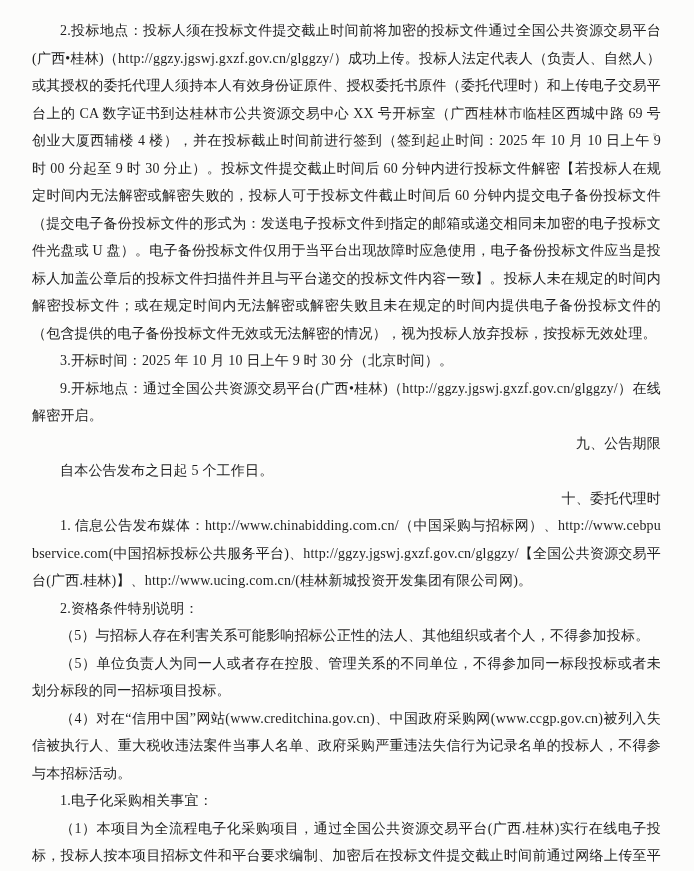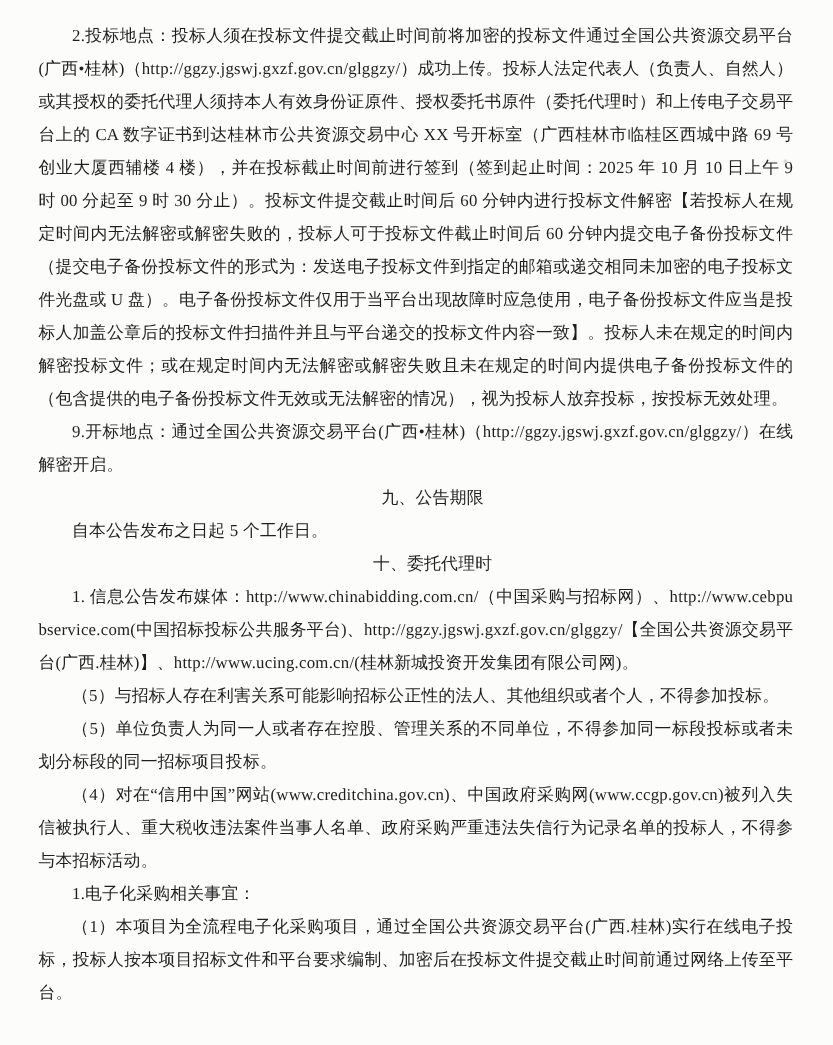--- a/index.html
+++ b/index.html
@@ -21,52 +21,54 @@
   }
   .page p {
     margin: 0;
     text-indent: 2em;
     text-align: justify;
     line-height: 27.5px;
     word-break: break-all;
     letter-spacing: 0.2px;
   }
   .page p.heading {
-    text-align: center;
+    text-align: right;
     word-break: keep-all;
   }
   
   .speck {
     position: absolute;
     right: 38px;
     top: 133px;
     width: 3px;
     height: 3px;
     background: #d9d9d6;
   }
 </style>
 </head>
 <body>
 
 <div class="page">
   <div class="speck"></div>
 
   <p>2.投标地点：投标人须在投标文件提交截止时间前将加密的投标文件通过全国公共资源交易平台(广西•桂林)（http://ggzy.jgswj.gxzf.gov.cn/glggzy/）成功上传。投标人法定代表人（负责人、自然人）或其授权的委托代理人须持本人有效身份证原件、授权委托书原件（委托代理时）和上传电子交易平台上的 CA 数字证书到达桂林市公共资源交易中心 XX 号开标室（广西桂林市临桂区西城中路 69 号创业大厦西辅楼 4 楼），并在投标截止时间前进行签到（签到起止时间：2025 年 10 月 10 日上午 9 时 00 分起至 9 时 30 分止）。投标文件提交截止时间后 60 分钟内进行投标文件解密【若投标人在规定时间内无法解密或解密失败的，投标人可于投标文件截止时间后 60 分钟内提交电子备份投标文件（提交电子备份投标文件的形式为：发送电子投标文件到指定的邮箱或递交相同未加密的电子投标文件光盘或 U 盘）。电子备份投标文件仅用于当平台出现故障时应急使用，电子备份投标文件应当是投标人加盖公章后的投标文件扫描件并且与平台递交的投标文件内容一致】。投标人未在规定的时间内解密投标文件；或在规定时间内无法解密或解密失败且未在规定的时间内提供电子备份投标文件的（包含提供的电子备份投标文件无效或无法解密的情况），视为投标人放弃投标，按投标无效处理。</p>
 
+  <p>3.开标时间：2025 年 10 月 10 日上午 9 时 30 分（北京时间）。</p>
 
   <p>9.开标地点：通过全国公共资源交易平台(广西•桂林)（http://ggzy.jgswj.gxzf.gov.cn/glggzy/）在线解密开启。</p>
 
   <p class="heading">九、公告期限</p>
 
   <p>自本公告发布之日起 5 个工作日。</p>
 
   <p class="heading">十、委托代理时</p>
 
   <p>1. 信息公告发布媒体：http://www.chinabidding.com.cn/（中国采购与招标网）、http://www.cebpubservice.com(中国招标投标公共服务平台)、http://ggzy.jgswj.gxzf.gov.cn/glggzy/【全国公共资源交易平台(广西.桂林)】、http://www.ucing.com.cn/(桂林新城投资开发集团有限公司网)。</p>
 
+  <p>2.资格条件特别说明：</p>
 
   <p>（5）与招标人存在利害关系可能影响招标公正性的法人、其他组织或者个人，不得参加投标。</p>
 
   <p>（5）单位负责人为同一人或者存在控股、管理关系的不同单位，不得参加同一标段投标或者未划分标段的同一招标项目投标。</p>
 
   <p>（4）对在“信用中国”网站(www.creditchina.gov.cn)、中国政府采购网(www.ccgp.gov.cn)被列入失信被执行人、重大税收违法案件当事人名单、政府采购严重违法失信行为记录名单的投标人，不得参与本招标活动。</p>
 
   <p>1.电子化采购相关事宜：</p>
 
   <p>（1）本项目为全流程电子化采购项目，通过全国公共资源交易平台(广西.桂林)实行在线电子投标，投标人按本项目招标文件和平台要求编制、加密后在投标文件提交截止时间前通过网络上传至平台。</p>

